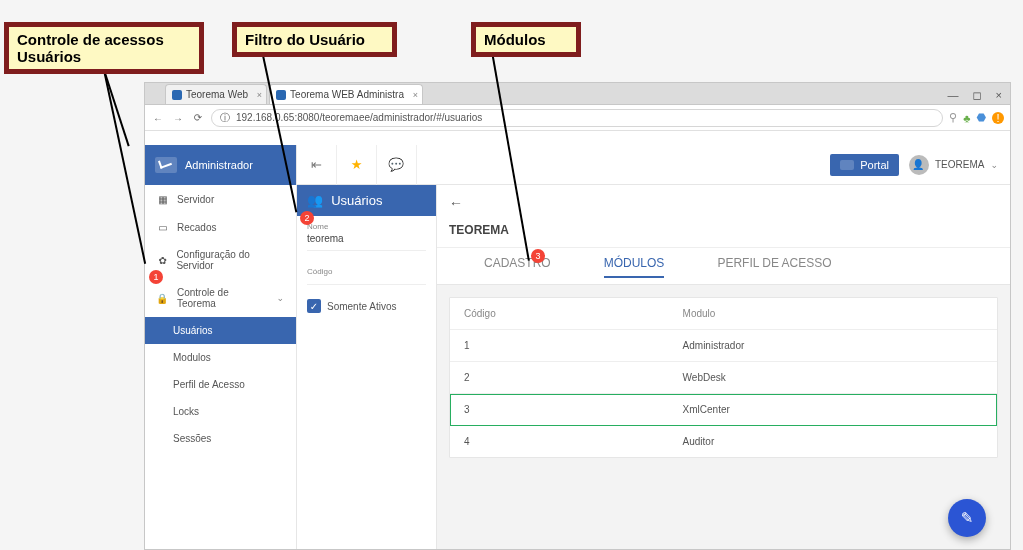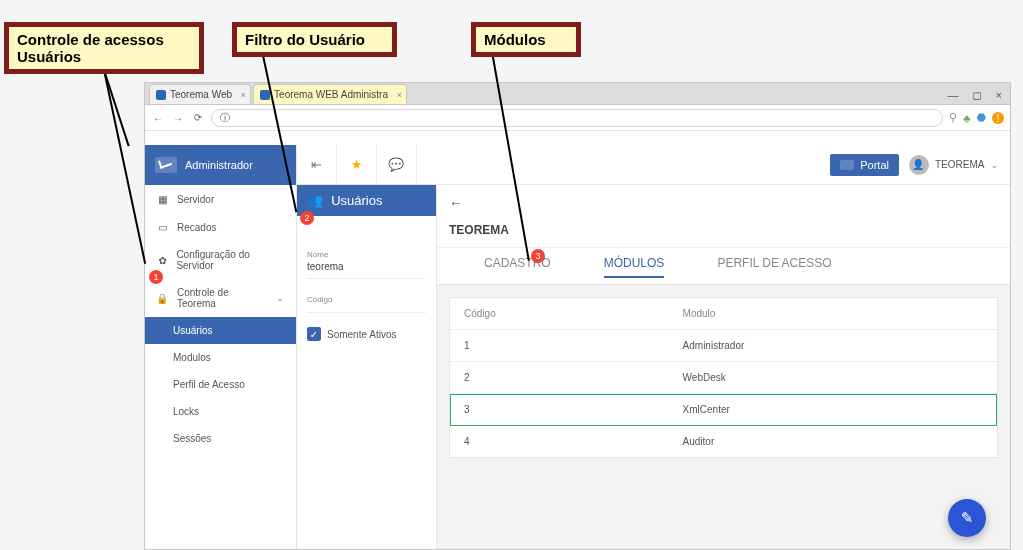--- a/index.html
+++ b/index.html
@@ -4,23 +4,23 @@
 <style>
   * { box-sizing: border-box; margin: 0; padding: 0; font-family: Arial, Helvetica, sans-serif; }
   body { background: #f5f5f5; width: 1023px; height: 550px; position: relative; overflow: hidden; }
 
   
   .callout { position: absolute; border: 5px solid #7f1d1d; background: #fef9c3; padding: 4px 8px; font-size: 15px; font-weight: bold; z-index: 20; }
   .callout-line { position: absolute; background: #000; z-index: 19; }
 
   
   .chrome { position: absolute; left: 144px; top: 82px; width: 867px; height: 468px; background: #fff; border: 1px solid #c7c7c7; }
-  .tabstrip { height: 22px; background: #dcdcdc; display: flex; align-items: flex-end; padding-left: 4px; border-bottom: 1px solid #c7c7c7; }
+  .tabstrip { height: 22px; background: #dcdcdc; display: flex; align-items: flex-end; padding-left: 20px; border-bottom: 1px solid #c7c7c7; }
   .tab { background: #f1f1f1; height: 20px; padding: 0 18px 0 6px; font-size: 10px; color: #444; display: flex; align-items: center; gap: 4px; border: 1px solid #c7c7c7; border-bottom: none; border-top-left-radius: 4px; border-top-right-radius: 4px; margin-right: 2px; position: relative; }
-  .tab.active { background: #fef9c3; }
+  .tab.active { background: #ffffff; }
   .tab-fav { width: 10px; height: 10px; background: #2a68b2; border-radius: 2px; }
   .tab-close { position: absolute; right: 4px; font-size: 9px; color: #888; }
   .addrbar { height: 26px; background: #fff; display: flex; align-items: center; padding: 0 6px; gap: 6px; border-bottom: 1px solid #e0e0e0; font-size: 10px; color: #666; }
   .addr-icon { width: 14px; text-align: center; color: #666; }
   .addr-url { flex: 1; border: 1px solid #d6d6d6; border-radius: 10px; height: 18px; display: flex; align-items: center; padding: 0 8px; font-size: 10px; color: #555; }
   .addr-right { display: flex; gap: 6px; align-items: center; }
   .addr-right span { font-size: 11px; }
   .warning-badge { width: 12px; height: 12px; border-radius: 50%; background: #ff9800; color: #fff; font-size: 9px; display: flex; align-items: center; justify-content: center; }
 
   
@@ -51,21 +51,21 @@
   .topbar-right { margin-left: auto; display: flex; align-items: center; gap: 10px; padding-right: 12px; }
   .portal-btn { display: flex; align-items: center; gap: 6px; background: #3966af; color: #fff; padding: 5px 10px; font-size: 11px; border-radius: 2px; }
   .user-chip { display: flex; align-items: center; gap: 6px; font-size: 10px; color: #555; }
   .avatar { width: 20px; height: 20px; border-radius: 50%; background: #bbb; display: flex; align-items: center; justify-content: center; color: #fff; font-size: 10px; }
 
   
   .contentsplit { flex: 1; display: flex; }
 
   .filtercol { width: 140px; background: #fff; border-right: 1px solid #e6e6e6; display: flex; flex-direction: column; }
   .filterhead { background: #3966af; color: #fff; font-size: 13px; padding: 8px 10px; display: flex; align-items: center; gap: 8px; }
-  .filterbody { padding: 28px 10px; font-size: 10px; color: #555; }
+  .filterbody { padding: 0 10px; font-size: 10px; color: #555; }
   .ff-label { font-size: 8px; color: #888; margin-top: 6px; }
   .ff-value { font-size: 10px; color: #444; padding: 2px 0 6px 0; border-bottom: 1px solid #eee; }
   .ff-check { display: flex; align-items: center; gap: 6px; margin-top: 14px; font-size: 10px; color: #555; }
   .checkbox { width: 14px; height: 14px; background: #3966af; border-radius: 2px; display: flex; align-items: center; justify-content: center; color: #fff; font-size: 10px; }
 
   .detailcol { flex: 1; background: #f3f3f3; display: flex; flex-direction: column; }
   .detailhead { background: #fff; border-bottom: 1px solid #e6e6e6; }
   .dh-top { padding: 8px 12px; display: flex; align-items: center; gap: 10px; }
   .dh-back { font-size: 14px; color: #555; }
   .dh-title { padding: 6px 12px 10px; font-size: 12px; color: #444; font-weight: bold; }
@@ -121,20 +121,21 @@
       <span>×</span>
     </div>
   </div>
 
   <div class="addrbar">
     <span class="addr-icon">←</span>
     <span class="addr-icon">→</span>
     <span class="addr-icon">⟳</span>
     <div class="addr-url">
       <span style="margin-right:6px;">ⓘ</span>
+      <span>192.168.0.65:8080/teoremaee/administrador/#/usuarios</span>
     </div>
     <div class="addr-right">
       <span style="color:#999;">⚲</span>
       <span style="color:#6ab04c;">♣</span>
       <span style="color:#4a90d9;">⬣</span>
       <span class="warning-badge">!</span>
     </div>
   </div>
 
   <div class="app">

